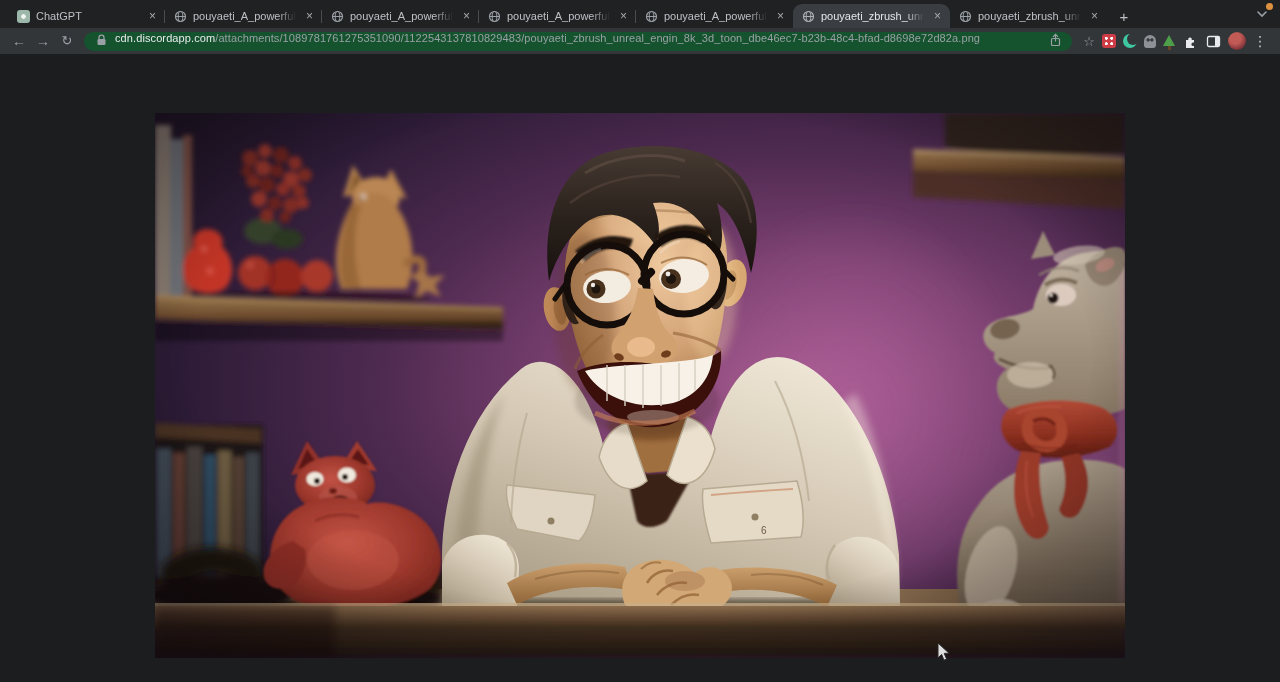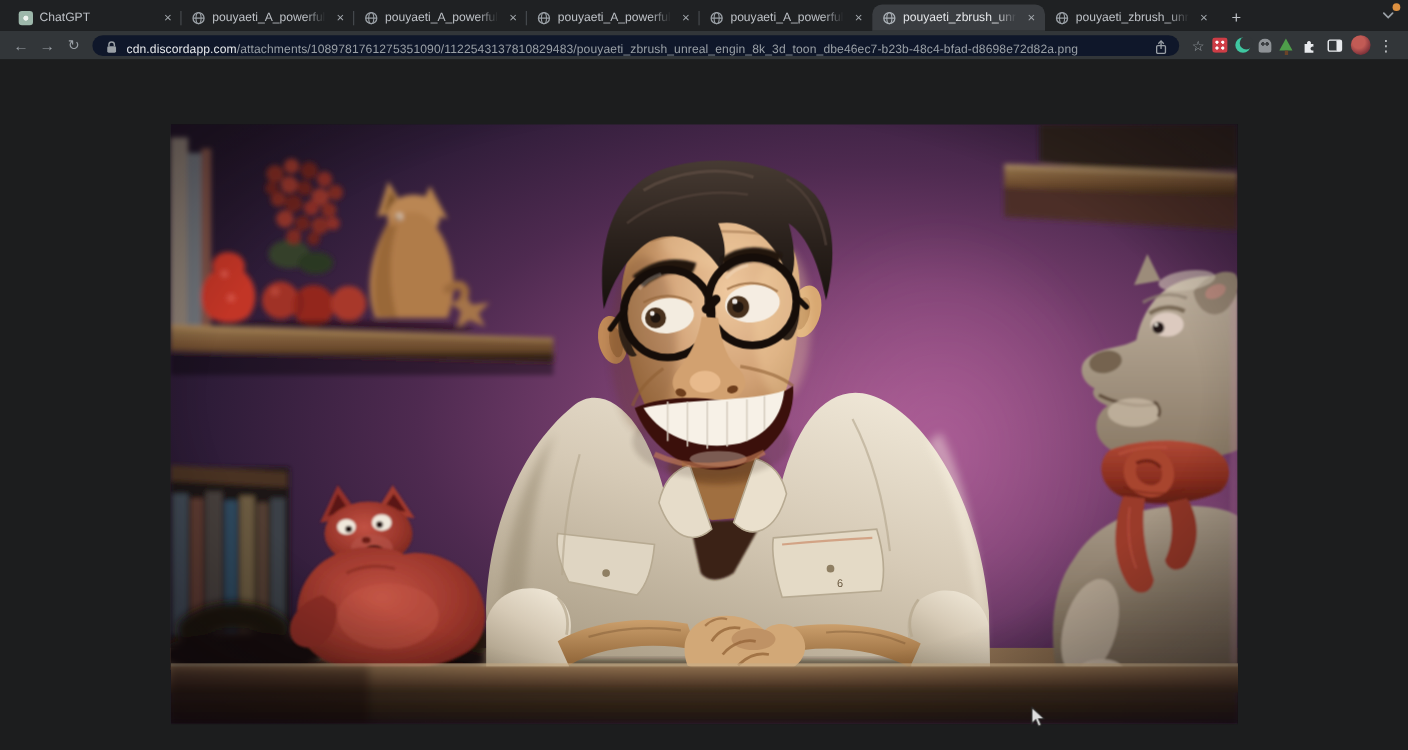--- a/index.html
+++ b/index.html
@@ -28,22 +28,22 @@
          color:#bdc1c6; font-size:15px; margin-left:4px; }
   .tabsearch { position:absolute; right:12px; top:9px; width:12px; height:10px; }
   .update-dot { position:absolute; right:7px; top:3px; width:7px; height:7px;
          border-radius:50%; background:#de9140; }
 
   
   .toolbar { height:26px; background:#323639; display:flex; align-items:center;
              padding:0 8px; gap:2px; }
   .navbtn { width:22px; text-align:center; color:#9aa0a6; font-size:14px; line-height:26px; }
   .navbtn.reload { font-size:13px; }
-  .urlbar { flex:1; height:19px; background:#0f172a; border-radius:10px; display:flex;
-            align-items:flex-end; padding:0 9px; gap:6px; min-width:0; margin:0 4px; }
+  .urlbar { flex:1; height:19px; background:#14532d; border-radius:10px; display:flex;
+            align-items:flex-start; padding:0 9px; gap:6px; min-width:0; margin:0 4px; }
   .urltext { flex:1; font-size:11px; white-space:nowrap; overflow:hidden; letter-spacing:.1px; }
   .urltext .domain { color:#e8eaed; }
   .urltext .path   { color:#9aa0a6; }
   .icon16 { width:16px; height:16px; flex:none; display:flex; align-items:center;
             justify-content:center; }
   .exts { display:flex; align-items:center; gap:7px; padding:0 5px; }
   .star { color:#9aa0a6; font-size:13px; }
   .ext-red { width:14px; height:14px; border-radius:3px; background-color:#ce3d46;
      background-image:
        radial-gradient(circle at 31% 31%, #fff 0 1.2px, transparent 1.7px),

